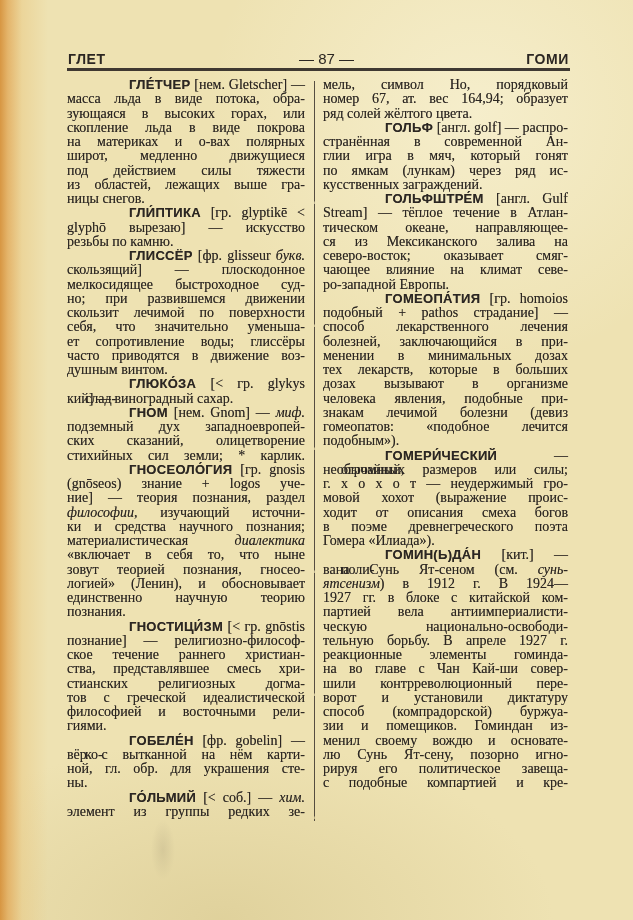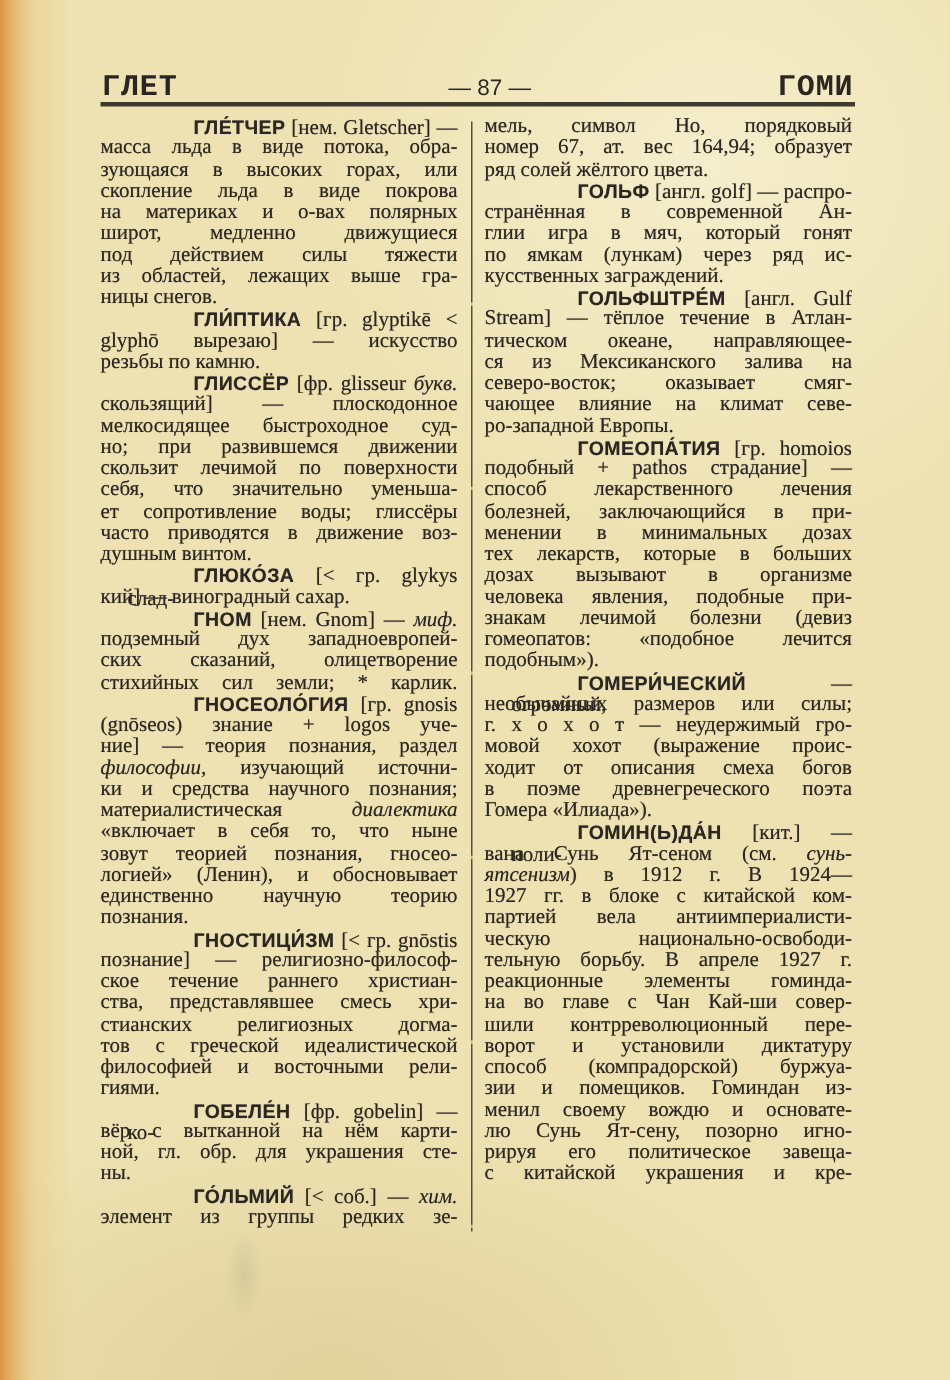--- a/index.html
+++ b/index.html
@@ -17,22 +17,22 @@
       radial-gradient(ellipse 60% 40% at 75% 12%, rgba(247,240,208,0.85), rgba(247,240,208,0) 70%),
       radial-gradient(ellipse 75% 28% at 35% 100%, rgba(212,196,138,0.55), rgba(212,196,138,0) 70%),
       radial-gradient(ellipse 12px 30px at 163px 850px, rgba(170,160,130,0.35), rgba(170,160,130,0) 100%),
       var(--paper, #eee2b2);
   }
   .running-head {
     position: absolute; top: 51px; left: 68px; width: 501px; height: 16px;
   }
   .catch-left, .catch-right {
     position: absolute; top: 0;
-    font-family: Liberation Mono, monospace; font-weight: bold;
-    font-size: 20px; line-height: 16px; letter-spacing: 0.6px;
+    font-family: Liberation Sans, sans-serif; font-weight: bold;
+    font-size: 14px; line-height: 16px; letter-spacing: 0.6px;
   }
   .catch-left { left: 0; }
   .catch-right { right: 0; }
   .page-num {
     position: absolute; left: 0; right: 0; top: 0; text-align: center;
     font-family: "Liberation Sans", sans-serif; font-size: 15px; line-height: 16px; padding-left: 16px;
   }
   .head-rule {
     position: absolute; top: 68px; left: 67px; width: 503px; height: 2.5px;
     background: var(--ink, #2b2622); opacity: 0.9;
@@ -169,15 +169,15 @@
       <div class="ln"><span class="tx">тельную борьбу. В апреле 1927 г.</span></div>
       <div class="ln"><span class="tx">реакционные элементы гоминда-</span></div>
       <div class="ln"><span class="tx">на во главе с Чан Кай-ши совер-</span></div>
       <div class="ln"><span class="tx">шили контрреволюционный пере-</span></div>
       <div class="ln"><span class="tx">ворот и установили диктатуру</span></div>
       <div class="ln"><span class="tx">способ (компрадорской) буржуа-</span></div>
       <div class="ln"><span class="tx">зии и помещиков. Гоминдан из-</span></div>
       <div class="ln"><span class="tx">менил своему вождю и основате-</span></div>
       <div class="ln"><span class="tx">лю Сунь Ят-сену, позорно игно-</span></div>
       <div class="ln"><span class="tx">рируя его политическое завеща-</span></div>
-      <div class="ln"><span class="tx">с китайской украшения и кре-</span></div>
+      <div class="ln"><span class="tx">с подобные компартией и кре-</span></div>
     </div>
 </div>
 
 </body></html>

